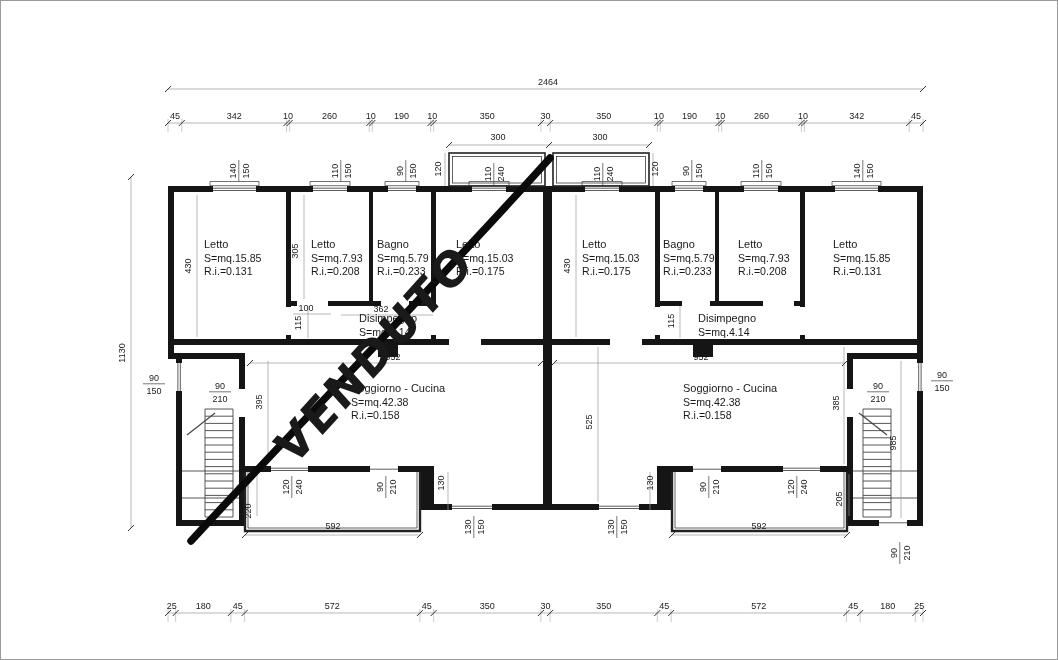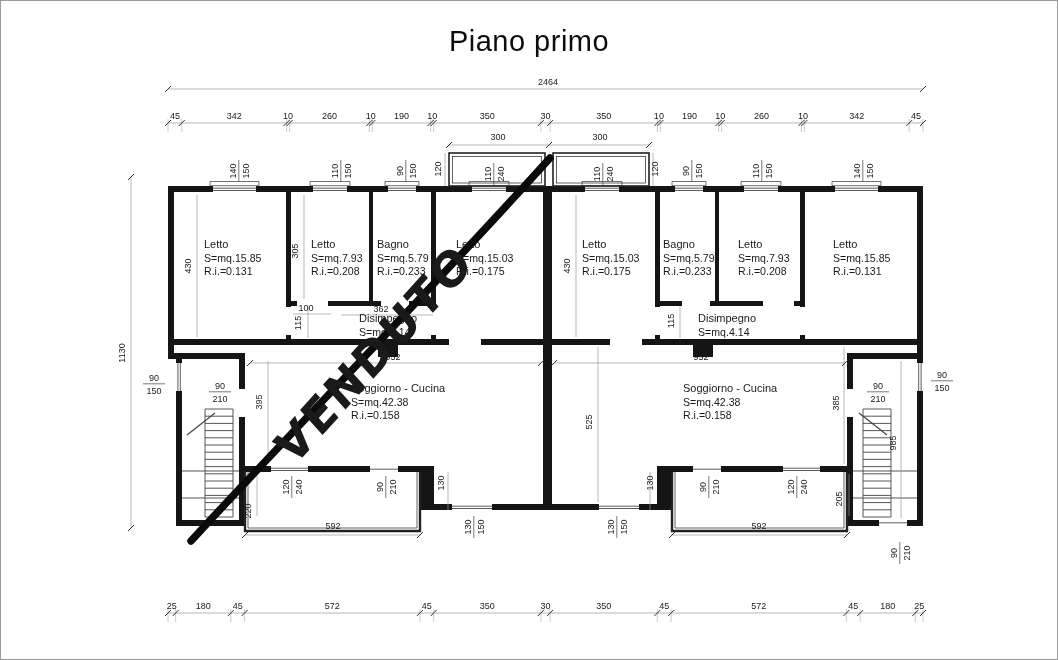--- a/index.html
+++ b/index.html
@@ -16,21 +16,20 @@
   text{font-family:"Liberation Sans",sans-serif;fill:#1a1a1a;}
   .dimtxt{font-size:9px;}
   .roomname{font-size:11px;}
   .roomline{font-size:10.6px;}
   .stamp-text{font-family:"DejaVu Sans",sans-serif;font-weight:700;letter-spacing:3px;}
 </style>
 </head>
 <body>
 
 <div class="page">
-  <div class="title">Piano primo</div>
 
   <svg id="plan" width="1058" height="660" viewBox="0 0 1058 660">
 
     <g fill="#151515">
 
       <rect x="167" y="185" width="755" height="6"></rect>
       <rect x="167" y="185" width="6" height="173"></rect>
       <rect x="167" y="352" width="14" height="6"></rect>
       <rect x="916" y="185" width="6" height="340"></rect>
       <rect x="542" y="185" width="9" height="324"></rect>

